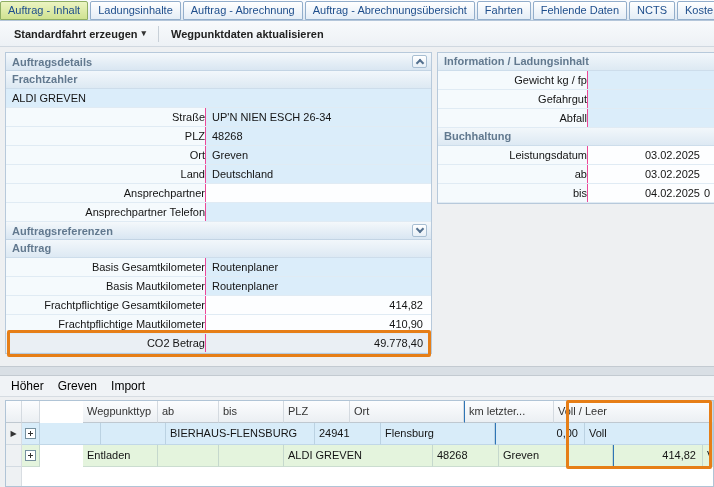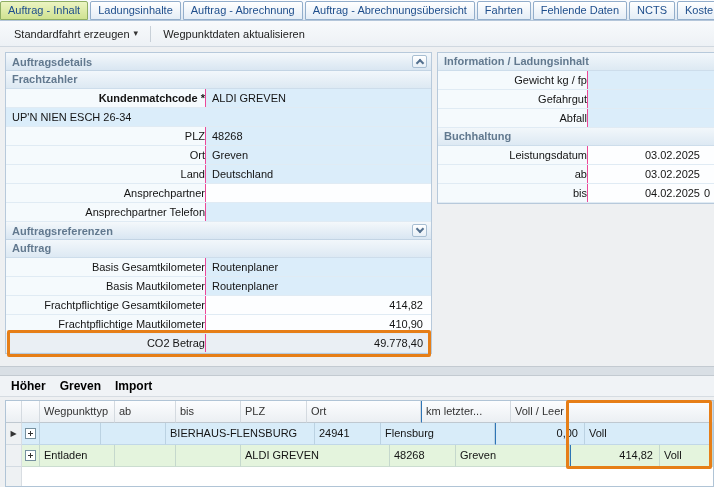--- a/index.html
+++ b/index.html
@@ -6,21 +6,21 @@
   body{width:714px;height:487px;overflow:hidden;font-family:"Liberation Sans",sans-serif;font-size:11px;color:#141414;}
   *{box-sizing:border-box;}
   .app{position:relative;width:714px;height:487px;background:#eef0f2;overflow:hidden;}
 
   
   .tabbar{position:absolute;top:0;left:0;width:100%;height:21px;background:linear-gradient(#fbfcfe,#dce7f2);border-bottom:1px solid #b4c6da;display:flex;align-items:flex-end;padding-left:0;white-space:nowrap;}
   .tab{height:19px;line-height:17px;padding:0 7px;border:1px solid #93aecb;border-radius:2px 2px 0 0;background:linear-gradient(#ffffff,#e4edf6);color:#1e4e8c;margin-right:2px;cursor:default;white-space:nowrap;}
   .tab.active{background:linear-gradient(#ecf4c2,#cfe291);border-color:#8fae64;}
 
   
-  .toolbar{position:absolute;top:21px;left:0;width:100%;height:26px;background:linear-gradient(#f8fafc,#edf1f5);border-bottom:1px solid #d0d8e0;display:flex;align-items:center;padding-left:8px;color:#222;}
+  .toolbar{position:absolute;top:21px;left:0;width:100%;height:26px;background:linear-gradient(#f8fafc,#edf1f5);border-bottom:1px solid #d0d8e0;display:flex;align-items:center;padding-left:8px;color:#222;font-weight:bold;}
   .tool-item{padding:3px 6px;display:flex;align-items:center;gap:4px;}
   .caret{font-size:9px;color:#333;line-height:1;}
   .tool-sep{width:1px;height:16px;background:#c8d0d8;margin:0 6px;}
 
   
   .panel{position:absolute;background:#fff;border:1px solid #b7c9db;overflow:hidden;}
   .left-panel{left:5px;top:52px;width:427px;height:302px;}
   .right-panel{left:437px;top:52px;width:300px;height:152px;}
 
   .group-header{height:18px;background:linear-gradient(#f4f8fb,#d9e6f2);border-bottom:1px solid #c3d4e4;color:#62798f;font-weight:bold;display:flex;align-items:center;justify-content:space-between;padding:0 4px 0 6px;gap:42px;}
@@ -38,36 +38,36 @@
   .v-white{background:#fdfeff;}
   .num{text-align:right;padding-right:8px;}
   .bold{font-weight:bold;}
   .row-gray .f-label,.row-gray .f-value{background:#eaeff4;}
   .right-panel .f-value.num{padding-right:36px;}
   .extra{position:absolute;right:26px;top:0;line-height:18px;}
 
   
   .splitter{position:absolute;top:366px;left:0;width:100%;height:10px;background:#d9dfe5;border-top:1px solid #c3cad1;border-bottom:1px solid #c3cad1;}
   .menubar{position:absolute;top:376px;left:0;width:100%;height:21px;background:#f0f3f6;border-bottom:1px solid #d6dce2;display:flex;align-items:center;padding-left:4px;font-size:12px;color:#000;}
-  .menu-item{padding:18px 7px;font-weight:bold;}
+  .menu-item{padding:18px 7px;}
 
   
   .wp-table{position:absolute;left:5px;top:400px;width:709px;height:87px;background:#fff;border:1px solid #b0c4d6;overflow:hidden;}
   .t-header,.t-row,.t-filler{display:flex;width:100%;}
   .t-header{height:22px;}
   .th{background:linear-gradient(#fcfdfe,#ebeff3);border-right:1px solid #d4dae0;border-bottom:1px solid #bfc8d0;color:#333;line-height:21px;padding-left:4px;overflow:hidden;white-space:nowrap;}
   .t-row{height:22px;}
   .td{line-height:21px;padding-left:4px;border-right:1px solid rgba(90,120,150,0.22);border-bottom:1px solid rgba(90,120,150,0.18);overflow:hidden;white-space:nowrap;display:flex;align-items:center;}
   .row-beladen .td{background:#d8ecf9;}
   .row-entladen .td{background:#e4f4dd;}
   .c-ind{width:16px;padding-left:0;justify-content:center;}
   .td.c-ind{background:#eef1f3 !important;border-right:1px solid #d8dde2;}
   .th.c-ind{padding-left:0;}
   .c-exp{width:18px;justify-content:center;padding-left:0;}
-  .c-type{width:75px;}
+  .c-type{width:75px;margin-left:43px;}
   .c-ab{width:61px;}
   .c-bis{width:65px;}
   .c-match{width:149px;}
   .c-plz{width:66px;}
   .c-ort{width:114px;}
   .c-km{width:90px;border-left:1px solid #2e75b6;justify-content:flex-end;padding-right:6px;}
   .th.c-km{text-align:left;justify-content:flex-start;padding-right:0;}
   .c-voll{flex:1;}
   .t-filler{height:20px;}
   .t-filler .c-ind{background:#eef1f3;border-right:1px solid #d8dde2;}
@@ -109,24 +109,24 @@
   <div class="panel left-panel">
     <div class="group-header">
       <span>Auftragsdetails</span>
       <span class="collapse-btn">
           <span class="chev up"></span>
         </span>
     </div>
     <div class="sub-header">Frachtzahler</div>
 
     <div class="form-row">
-      <div class="f-label bold">Kundenmatchcode *</div>
       <div class="f-value v-blue">ALDI GREVEN</div>
     </div>
     <div class="form-row">
+      <div class="f-label">Straße</div>
       <div class="f-value v-blue">UP'N NIEN ESCH 26-34</div>
     </div>
     <div class="form-row">
       <div class="f-label">PLZ</div>
       <div class="f-value v-blue">48268</div>
     </div>
     <div class="form-row">
       <div class="f-label">Ort</div>
       <div class="f-value v-blue">Greven</div>
     </div>

